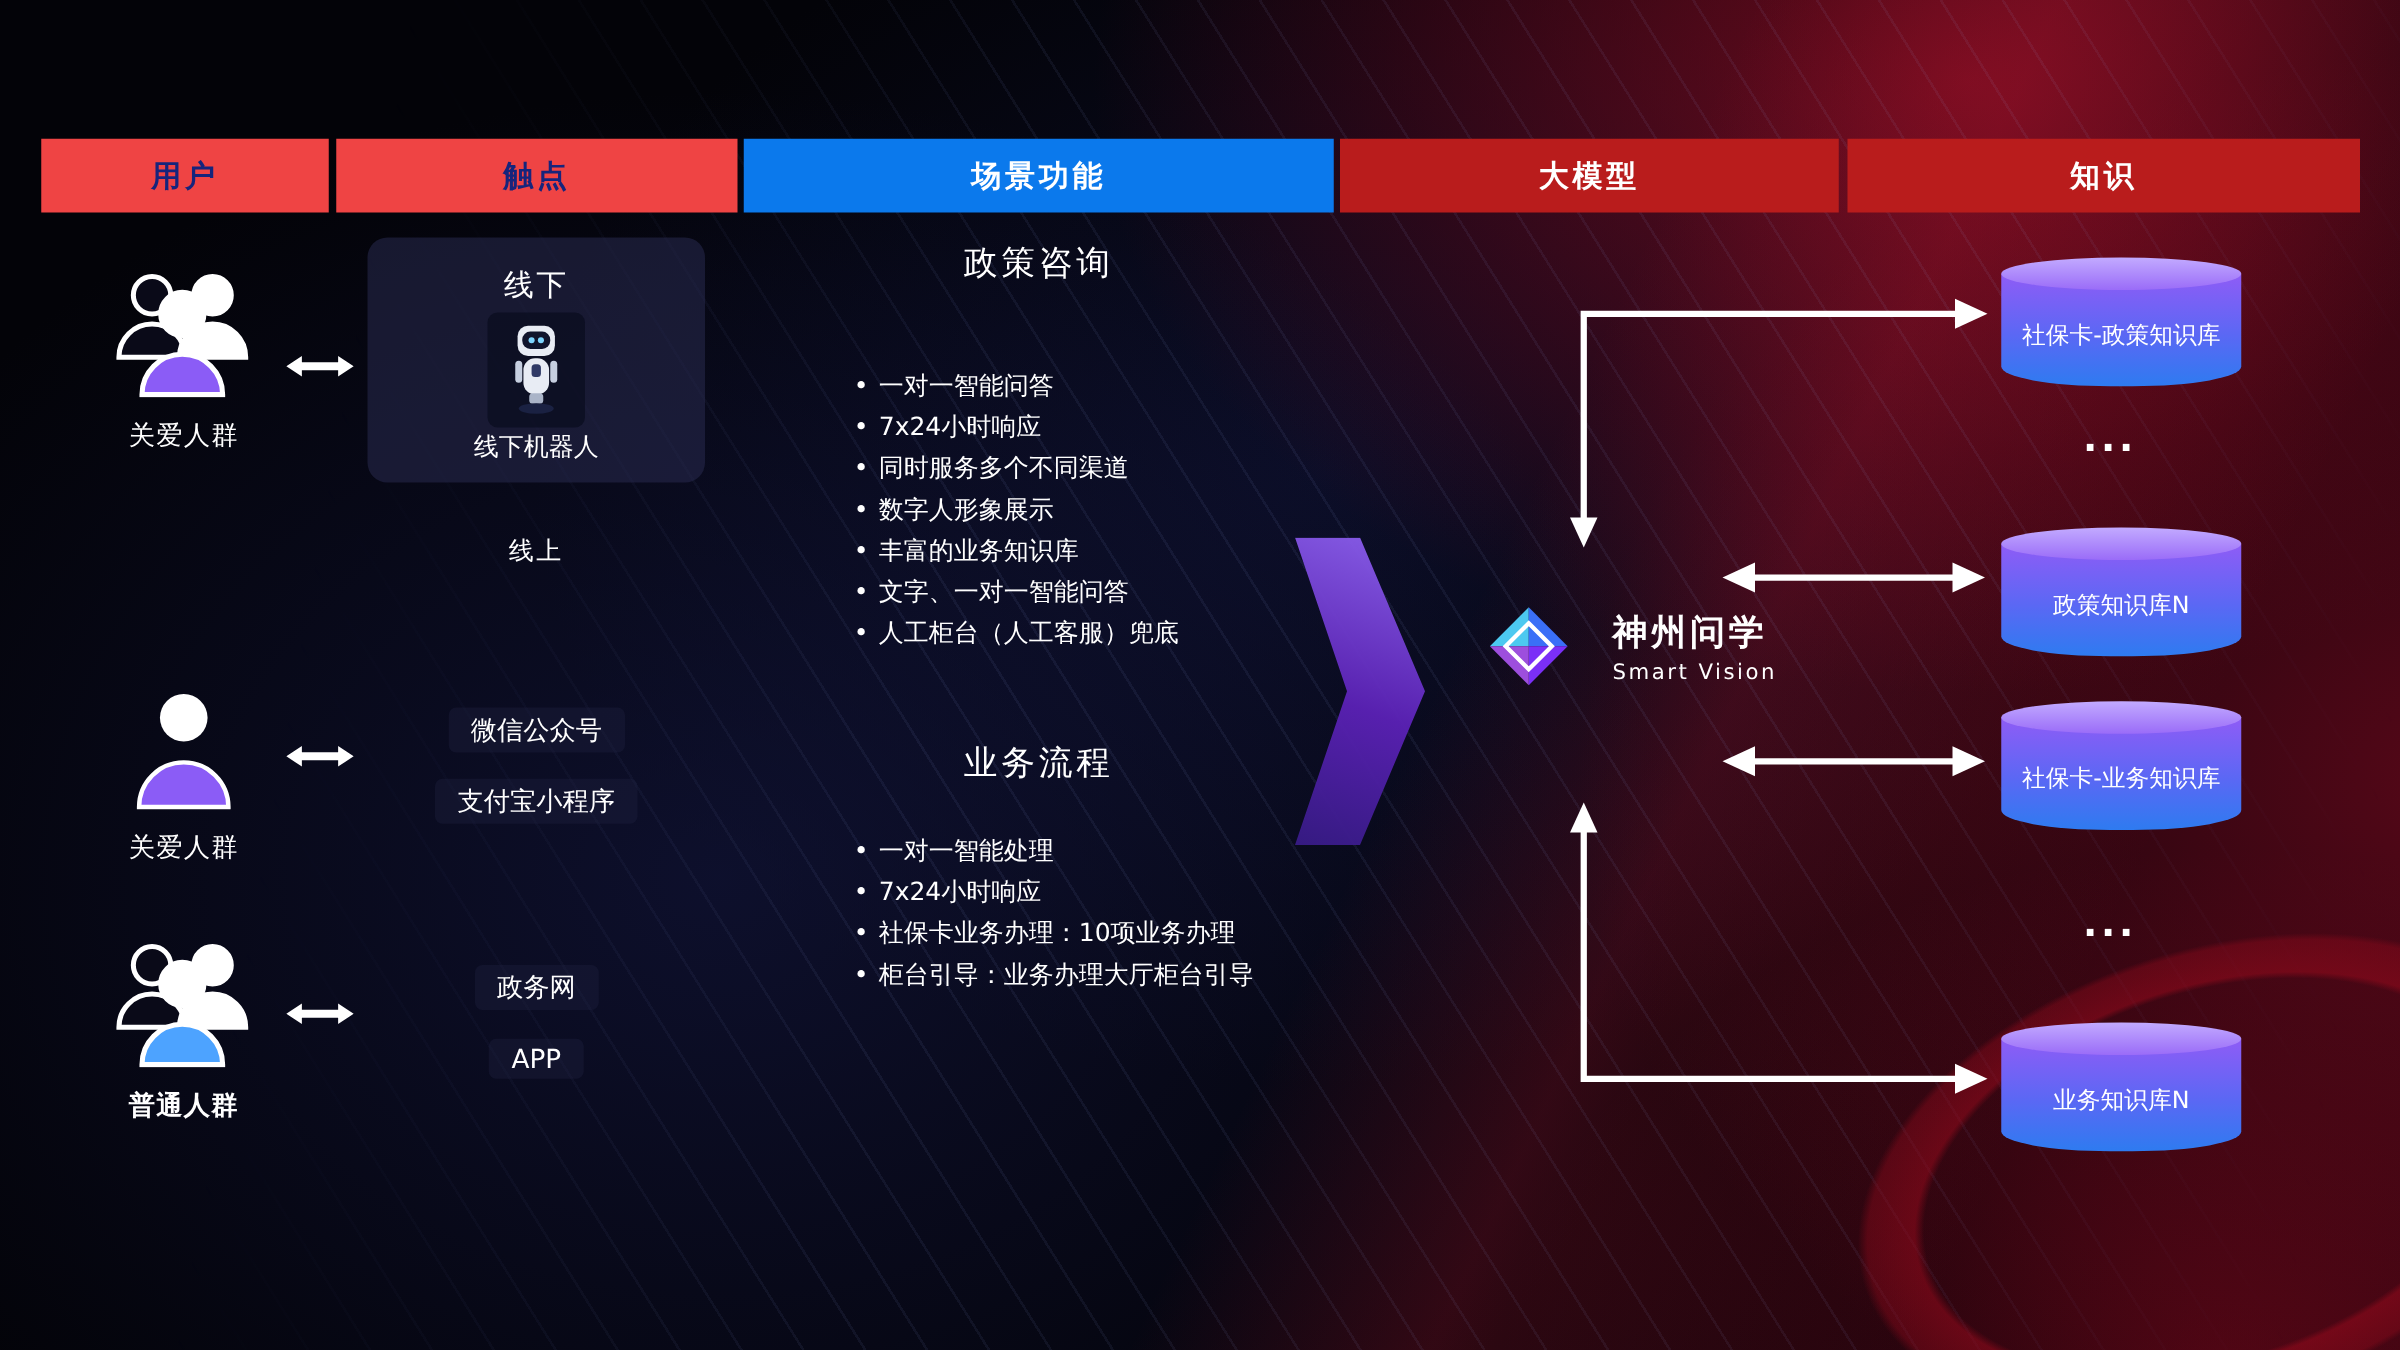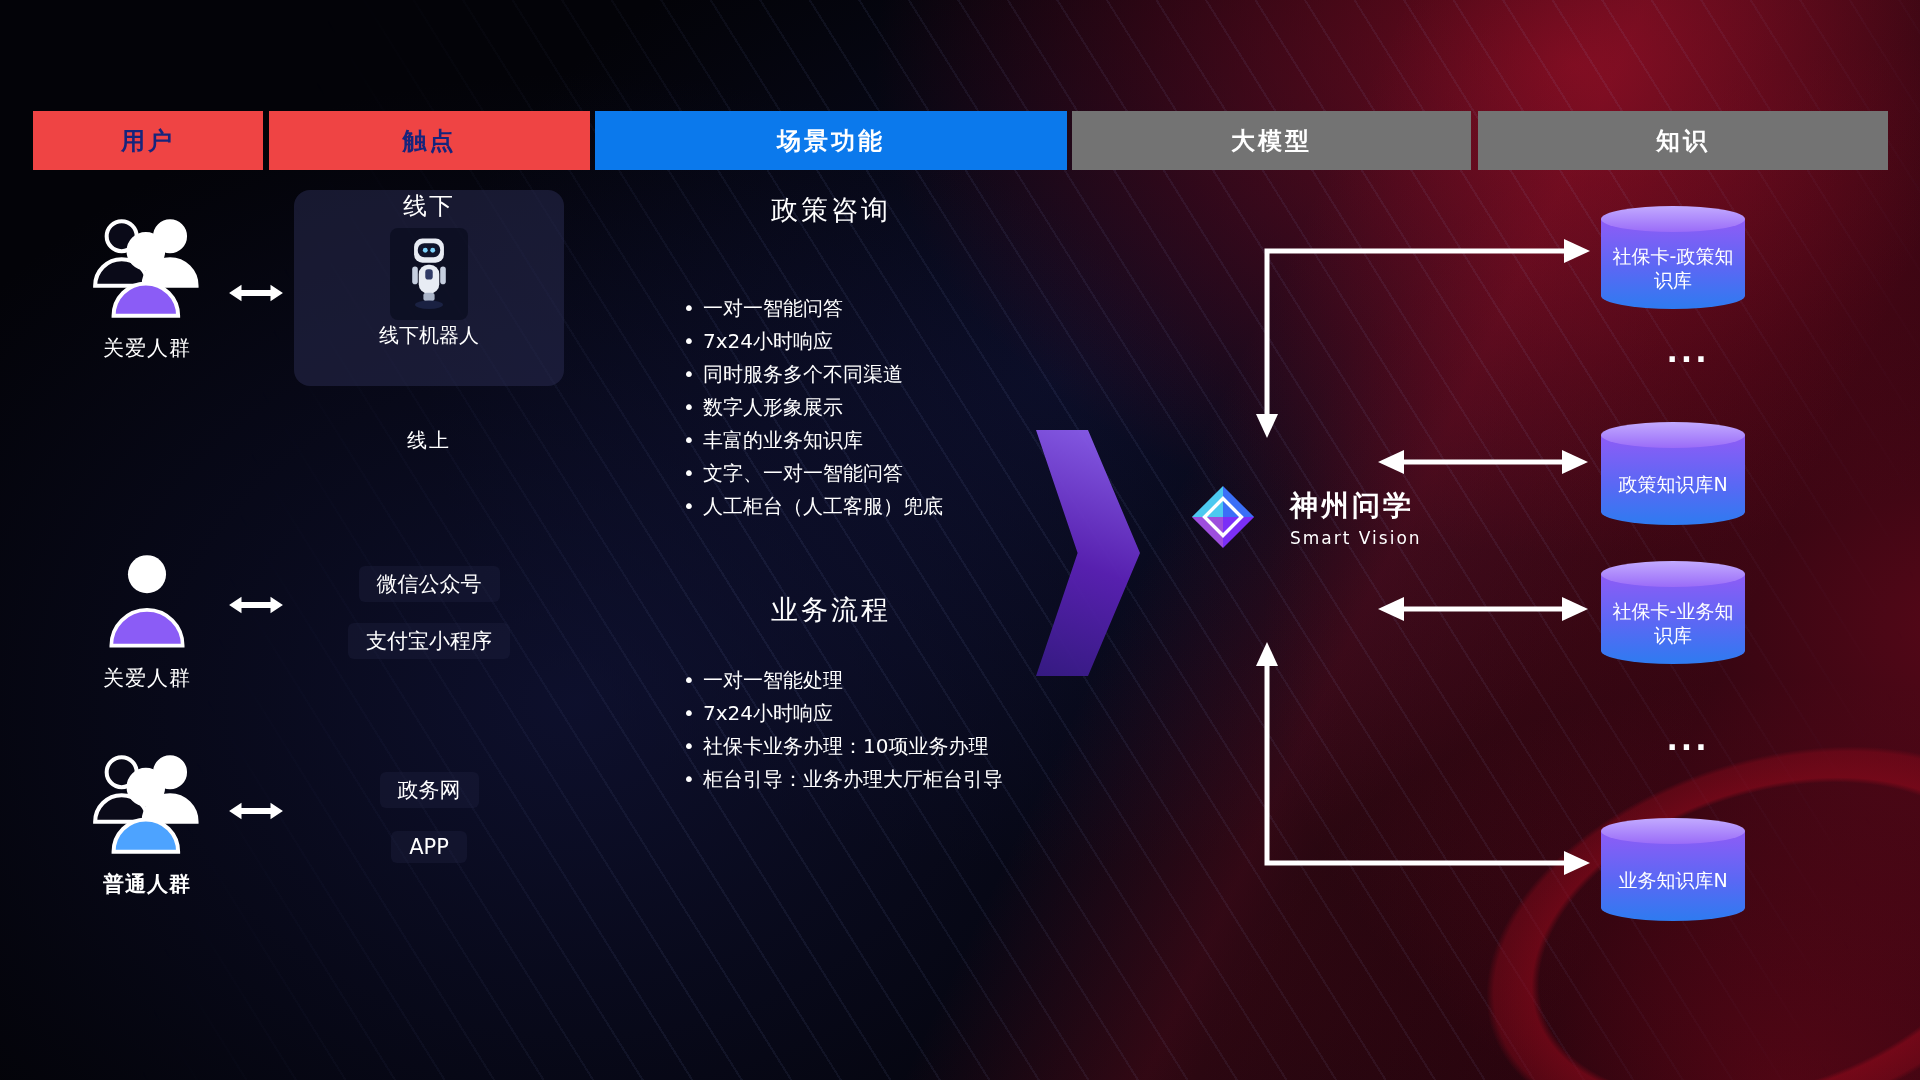--- a/index.html
+++ b/index.html
@@ -25,37 +25,37 @@
   .swoosh { position:absolute; left:1380px; top:700px; width:780px; height:480px;
     background: radial-gradient(ellipse 390px 240px at 50% 50%, transparent 61%, rgba(150,10,28,0.55) 63%, rgba(150,10,28,0.40) 73%, transparent 75%);
     transform: rotate(-18deg);
   }
 
   
   .hdr { position:absolute; top:111px; height:59px; display:flex; align-items:center; justify-content:center;
          font-size:24px; font-weight:bold; letter-spacing:3px; }
   .hdr.white  { background:#ef4444; color:#16247c; }
   .hdr.blue   { background:#0b79ec; color:#ffffff; }
-  .hdr.purple { background:#737373; color:#ffffff; }
+  .hdr.purple { background:#b91c1c; color:#ffffff; }
   #hdr-users     { left:33px;   width:230px; }
   #hdr-touch     { left:269px;  width:321px; }
   #hdr-scene     { left:595px;  width:472px; }
   #hdr-model     { left:1072px; width:399px; }
   #hdr-knowledge { left:1478px; width:410px; }
 
   
   .user-block { position:absolute; width:170px; left:62px; text-align:center; }
   #user1 { top:212px; }  #user2 { top:548px; }  #user3 { top:748px;font-weight:bold; }
   .user-label { font-size:21px; margin-top:12px; letter-spacing:1px; }
   .link-arrow { position:absolute; left:227px; width:58px; height:26px; }
   #link1 { top:280px; } #link2 { top:592px; } #link3 { top:798px; }
 
   
   .offline-box { position:absolute; left:294px; top:190px; width:270px; height:196px;
-    background:rgba(40,42,78,0.55); border-radius:16px; text-align:center; }
+    background:rgba(40,42,78,0.55); border-radius:16px; text-align:center; padding-top:22px; }
   .tp-title { font-size:24px; letter-spacing:2px; }
   .robot-wrap { width:78px; height:92px; margin:6px auto 2px; background:rgba(8,10,28,0.65); border-radius:8px;
     display:flex; align-items:center; justify-content:center; }
   .robot-label { font-size:20px; }
   .tp-label { position:absolute; left:294px; width:270px; text-align:center; font-size:21px; }
   .tp-label.pill span { display:inline-block; padding:4px 18px; background:rgba(30,32,62,0.40); border-radius:6px; }
   #tp-online   { top:427px; font-size:20px; letter-spacing:2px; }
   #tp-wechat   { top:566px; } #tp-alipay { top:623px; }
   #tp-gov      { top:772px; } #tp-app    { top:831px; }
 
@@ -72,21 +72,21 @@
     background:linear-gradient(200deg, #8f63f2 0%, #5b21b6 55%, #371b86 100%);
     clip-path: polygon(0 0, 50% 0, 100% 50%, 50% 100%, 0 100%, 40% 50%);
     opacity:.95; }
 
   
   .logo { position:absolute; left:1188px; top:482px; display:flex; gap:32px; align-items:center; }
   .logo-name { font-size:28px; font-weight:bold; letter-spacing:3px; }
   .logo-sub  { font-size:17px; letter-spacing:2px; margin-top:3px; }
 
   
-  .db { position:absolute; left:1601px; width:144px; height:103px; }
+  .db { position:absolute; left:1601px; width:192px; height:103px; }
   #db1 { top:206px; } #db2 { top:422px; } #db3 { top:561px; } #db4 { top:818px; }
   .db .body { position:absolute; top:13px; bottom:0; left:0; right:0;
     border-radius:0 0 87px 87px / 0 0 16px 16px;
     background:linear-gradient(180deg, #8f5cf6 0%, #5a68f4 55%, #2e7bf0 100%); }
   .db .cap  { position:absolute; top:0; left:0; right:0; height:26px; border-radius:50%;
     background:linear-gradient(180deg, #c2aaff, #9a6cf8); }
   .db .label{ position:absolute; z-index:2; top:24px; left:8px; right:8px; bottom:4px;
     display:flex; align-items:center; justify-content:center; text-align:center;
     font-size:19px; line-height:24px; }
   .dots { position:absolute; left:1601px; width:174px; text-align:center;

